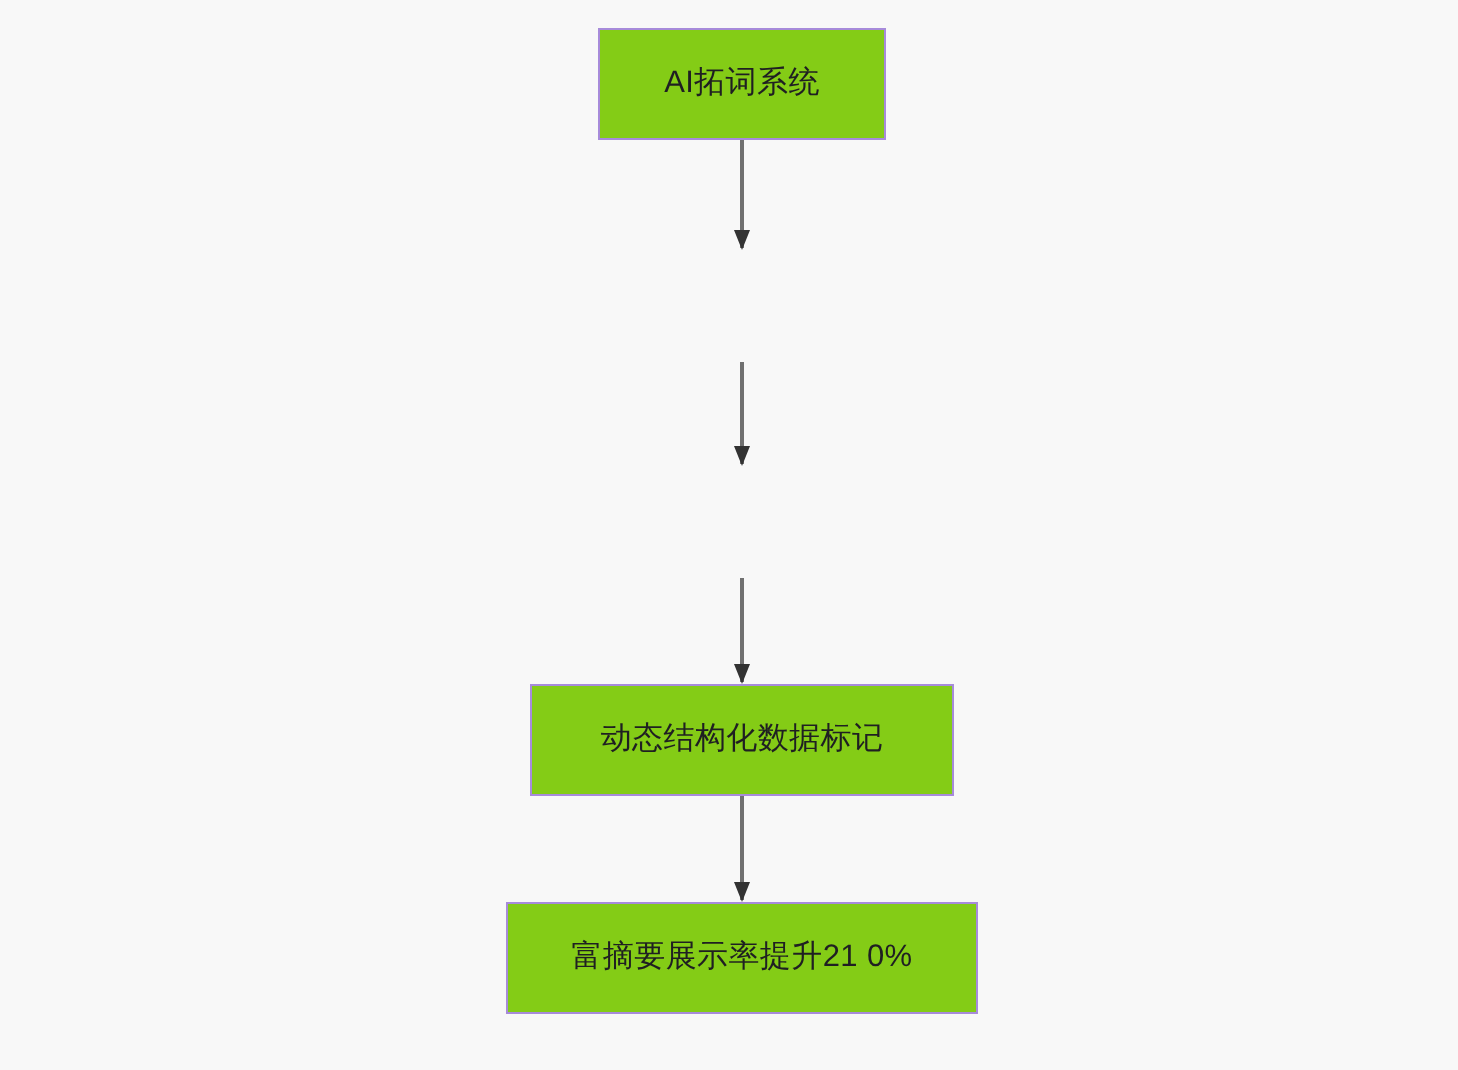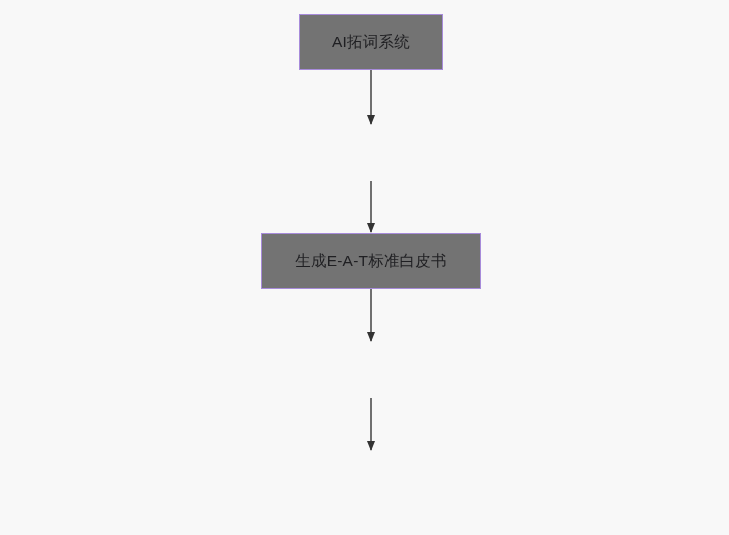--- a/index.html
+++ b/index.html
@@ -22,21 +22,21 @@
     position: absolute;
     left: 0;
     top: 0;
     width: 729px;
     height: 535px;
     pointer-events: none;
   }
   .node {
     position: absolute;
     box-sizing: border-box;
-    background: #737373;
+    background: #84cc16;
     border: 1px solid #a78bda;
     display: flex;
     align-items: center;
     justify-content: center;
     height: 56px;
   }
   .node-label {
     font-size: 15.5px;
     color: #1f1f22;
     line-height: 1;
@@ -74,19 +74,22 @@
     <g>
       <line x1="371" y1="398" x2="371" y2="450" stroke="#707070" stroke-width="2" marker-end="url(#arrowhead)"></line>
     </g>
   </svg>
 
   <div class="node" id="node-0">
     <span class="node-label">AI拓词系统</span>
   </div>
 
 
-  <div class="node" id="node-2">
-    <span class="node-label">生成E-A-T标准白皮书</span>
+
+  <div class="node" id="node-3">
+    <span class="node-label">动态结构化数据标记</span>
   </div>
 
-
+  <div class="node" id="node-4">
+    <span class="node-label">富摘要展示率提升21 0%</span>
+  </div>
 
 </div>
 
 </body></html>

